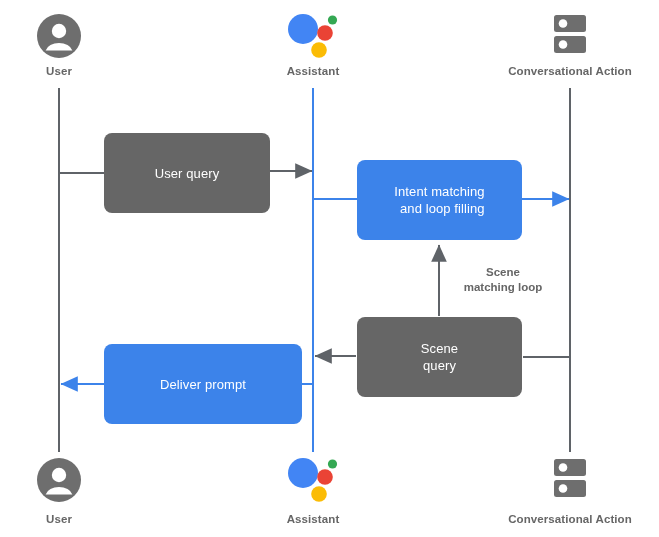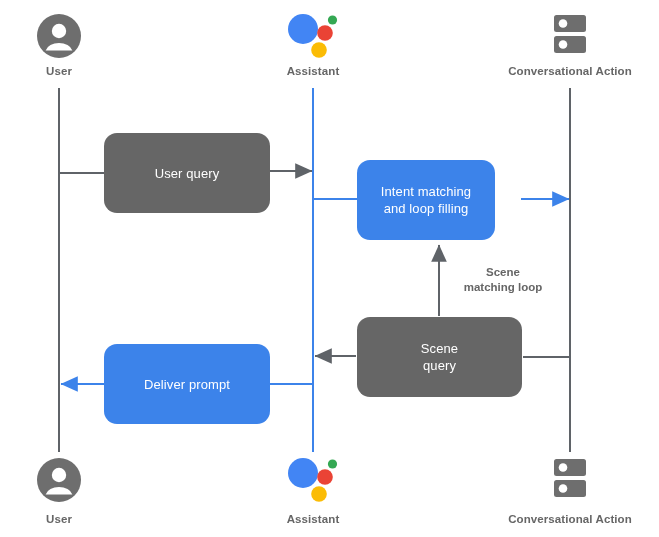--- a/index.html
+++ b/index.html
@@ -20,21 +20,21 @@
   }
   svg.layer {
     position: absolute;
     left: 0;
     top: 0;
     width: 659px;
     height: 537px;
   }
   .node-box {
     position: absolute;
-    border-radius: 13px;
+    border-radius: 8px;
     display: flex;
     align-items: center;
     justify-content: center;
     text-align: center;
     color: #ffffff;
     font-size: 13px;
     line-height: 17px;
     letter-spacing: 0.1px;
     box-sizing: border-box;
   }
@@ -129,35 +129,35 @@
   </div>
 
   <div class="actor-label" style="left:59px; top:65px;">User</div>
   <div class="actor-label" style="left:313px; top:65px;">Assistant</div>
   <div class="actor-label" style="left:570px; top:65px;">Conversational Action</div>
 
   <div class="node-box gray" style="left:104px; top:133px; width:166px; height:80px;">
     <span>User query</span>
   </div>
 
-  <div class="node-box blue" style="left:357px; top:160px; width:138px; height:80px;">
+  <div class="node-box blue" style="left:357px; top:160px; width:165px; height:80px;text-align:right;">
     <span>
       <span>Intent matching</span><br>
       <span>and loop filling</span>
     </span>
   </div>
 
   <div class="node-box gray" style="left:357px; top:317px; width:165px; height:80px;">
     <span>
       <span>Scene</span><br>
       <span>query</span>
     </span>
   </div>
 
-  <div class="node-box blue" style="left:104px; top:344px; width:166px; height:80px;">
+  <div class="node-box blue" style="left:104px; top:344px; width:198px; height:80px;">
     <span>Deliver prompt</span>
   </div>
 
   <div class="loop-label" style="left:503px; top:265px;">
     <div>Scene</div>
     <div>matching loop</div>
   </div>
 
   <div class="icon-wrap" style="left:59px; top:458px;">
     <svg width="44" height="44" viewBox="0 0 44 44" xmlns="http://www.w3.org/2000/svg">

